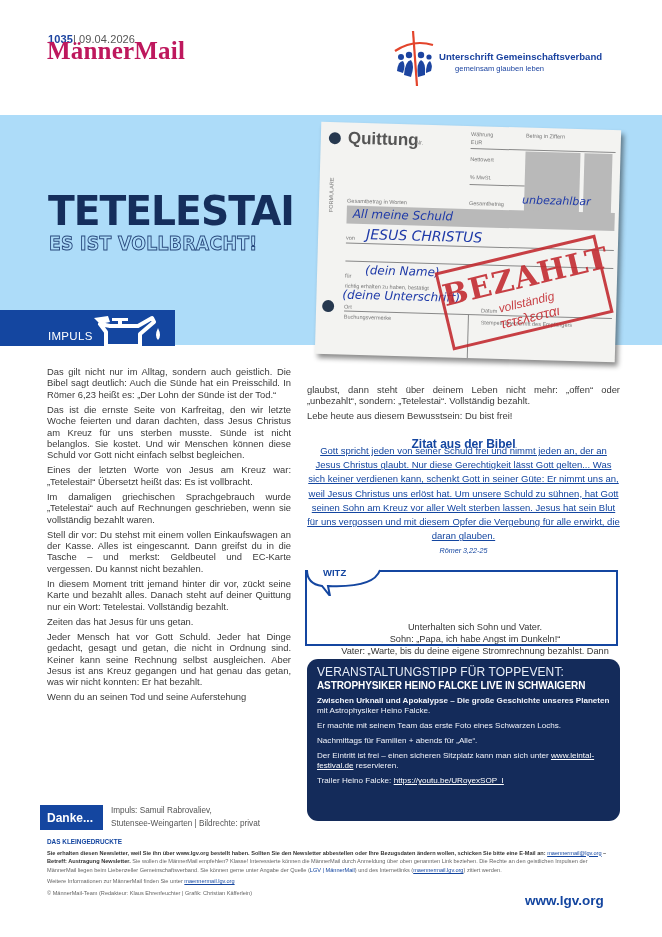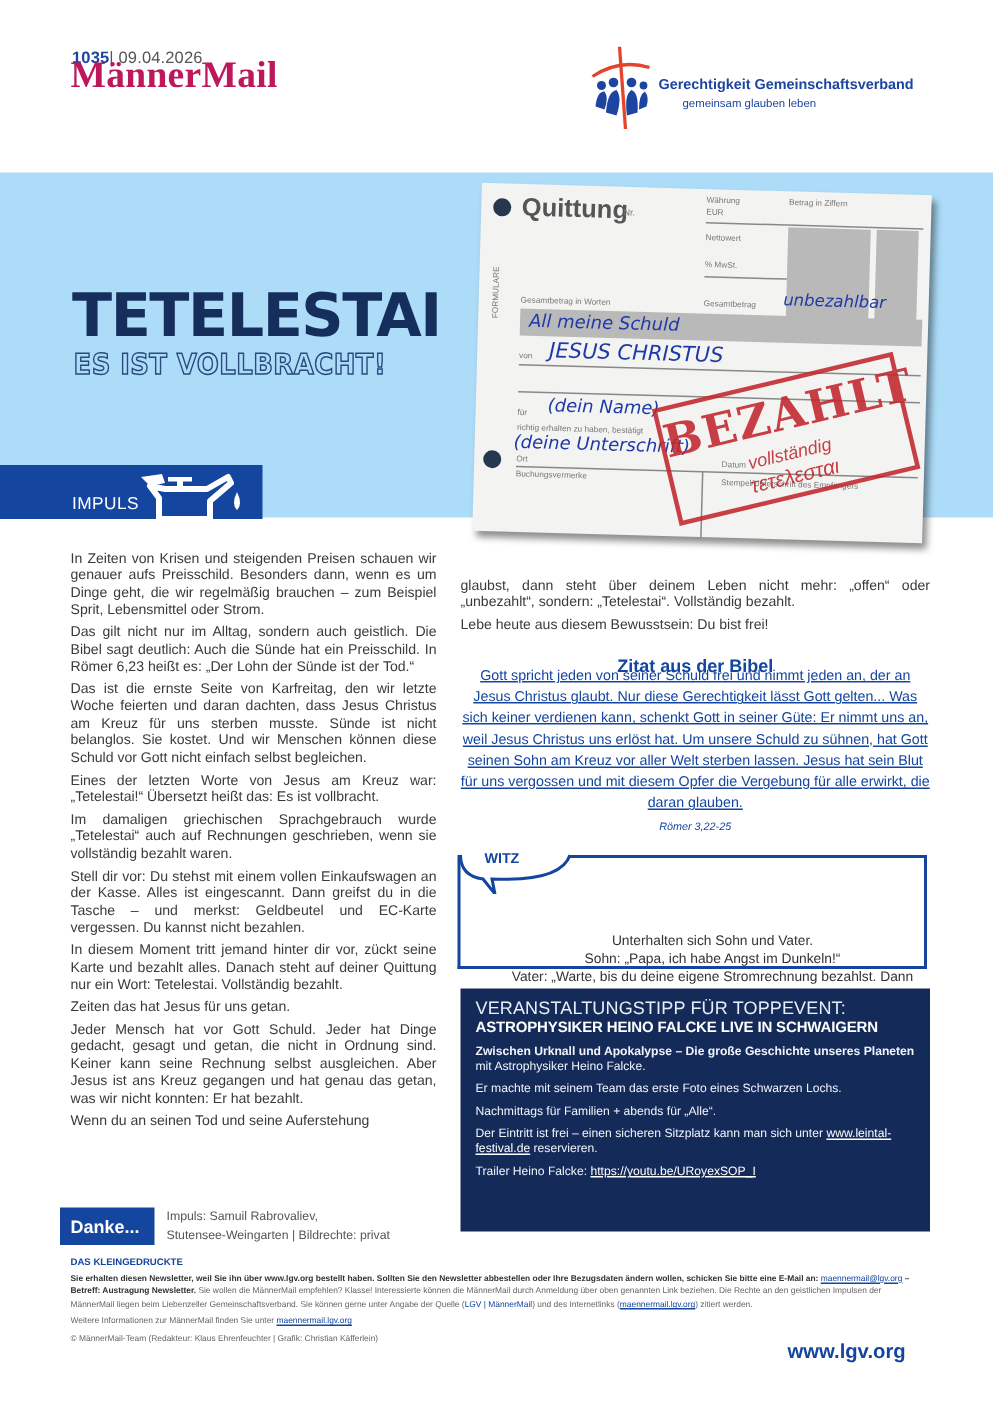--- a/index.html
+++ b/index.html
@@ -45,21 +45,21 @@
   .quote-title { position: absolute; left: 307px; top: 415px; width: 313px; text-align: center; font-size: 12px; font-weight: bold; color: #1446A0; margin-top: 22px; }
   .quote-text { position: absolute; left: 307px; top: 444px; width: 313px; text-align: center; font-size: 9.5px; line-height: 14.2px; color: #1446A0; text-decoration: underline; }
   .quote-ref { position: absolute; left: 307px; top: 546px; width: 313px; text-align: center; font-size: 7.2px; font-style: italic; color: #1446A0; }
 
   .witz { position: absolute; left: 305px; top: 570px; width: 313px; height: 76px; border: 2px solid #1446A0; border-top: none; }
   .witz-top { position: absolute; left: 380px; top: 570px; width: 238px; height: 2px; background: #1446A0; }
   .witz-bubble { position: absolute; left: 300px; top: 556px; width: 82px; height: 40px; }
   .witz-label { position: absolute; left: 323px; top: 567px; font-size: 9.5px; font-weight: bold; color: #1446A0; }
   .witz-text { position: absolute; left: 340px; top: 580px; width: 270px; text-align: center; font-size: 9.2px; line-height: 12px; color: #333; margin-top: 41px; }
 
-  .event { position: absolute; left: 307px; top: 659px; width: 313px; height: 162px; background: #142B5A; color: #fff; padding: 6px 10px 0 10px; }
+  .event { position: absolute; left: 307px; top: 659px; width: 313px; height: 162px; background: #142B5A; color: #fff; padding: 6px 10px 0 10px; border-radius: 11px; }
   .ev-h1 { font-size: 12px; font-weight: normal; color: #e8eef8; letter-spacing: 0.1px; white-space: nowrap; }
   .ev-h2 { font-size: 10px; font-weight: bold; color: #fff; margin-top: 1px; white-space: nowrap; letter-spacing: -0.1px; }
   .ev-date { font-size: 8.2px; font-weight: bold; color: #fff; margin-top: 3px; }
   .ev-p { font-size: 8.1px; line-height: 10px; color: #f0f3fa; margin-top: 5px; }
   .ev-p a, .link { color: #fff; text-decoration: underline; }
 
   .danke { position: absolute; left: 40px; top: 805px; width: 63px; height: 25px; background: #1446A0; color: #fff; font-size: 12px; font-weight: bold; padding: 6px 0 0 7px; }
   .credit { position: absolute; left: 111px; top: 805px; font-size: 8.2px; line-height: 12.6px; color: #555; }
 
   .fine { position: absolute; left: 47px; top: 838px; width: 565px; font-size: 5.6px; line-height: 8.6px; color: #666; }
@@ -85,21 +85,21 @@
     <path d="M2 20 Q20 8 40 14" stroke="#e3442b" stroke-width="2.2" fill="none"></path>
     <circle cx="8" cy="26" r="3" fill="#1c44a0"></circle>
     <circle cx="16" cy="24" r="3.2" fill="#1c44a0"></circle>
     <circle cx="28" cy="24" r="3.2" fill="#1c44a0"></circle>
     <circle cx="36" cy="26" r="2.6" fill="#1c44a0"></circle>
     <path d="M4 40 Q5 30 10 30 Q13 34 10 42 Z" fill="#1c44a0"></path>
     <path d="M11 44 Q12 30 18 29 Q22 34 18 46 Z" fill="#1c44a0"></path>
     <path d="M25 46 Q23 32 28 29 Q33 31 32 44 Z" fill="#1c44a0"></path>
     <path d="M33 42 Q33 32 37 30 Q40 34 38 40 Z" fill="#1c44a0"></path>
   </svg>
-  <div class="logo-name">Gerechtigkeit Gemeinschaftsverband</div>
+  <div class="logo-name">Unterschrift Gemeinschaftsverband</div>
   <div class="logo-tag">gemeinsam glauben leben</div>
 </div>
 
 <div class="hero"></div>
 <div class="hero-title">TETELESTAI</div>
 <div class="hero-sub">ES IST VOLLBRACHT!</div>
 
 <div class="impuls">
   <span class="impuls-label">IMPULS</span>
   <svg class="impuls-icon" viewBox="0 0 76 32">
@@ -146,21 +146,20 @@
   <div class="r-small" style="left:165px;top:193px;">Stempel/Unterschrift des Empfängers</div>
   <div class="r-line" style="left:152px;top:188px;width:1px;height:44px;"></div>
   <div class="stamp">
     <div class="stamp-main">BEZAHLT</div>
     <div class="stamp-sub">vollständig</div>
     <div class="stamp-greek">τετελεσται</div>
   </div>
 </div>
 
 <div class="col col-left">
-  <p>In Zeiten von Krisen und steigenden Preisen schauen wir genauer aufs Preisschild. Besonders dann, wenn es um Dinge geht, die wir regelmäßig brauchen – zum Beispiel Sprit, Lebensmittel oder Strom.</p>
   <p>Das gilt nicht nur im Alltag, sondern auch geistlich. Die Bibel sagt deutlich: Auch die Sünde hat ein Preisschild. In Römer 6,23 heißt es: „Der Lohn der Sünde ist der Tod.“</p>
   <p>Das ist die ernste Seite von Karfreitag, den wir letzte Woche feierten und daran dachten, dass Jesus Christus am Kreuz für uns sterben musste. Sünde ist nicht belanglos. Sie kostet. Und wir Menschen können diese Schuld vor Gott nicht einfach selbst begleichen.</p>
   <p>Eines der letzten Worte von Jesus am Kreuz war: „Tetelestai!“ Übersetzt heißt das: Es ist vollbracht.</p>
   <p>Im damaligen griechischen Sprachgebrauch wurde „Tetelestai“ auch auf Rechnungen geschrieben, wenn sie vollständig bezahlt waren.</p>
   <p>Stell dir vor: Du stehst mit einem vollen Einkaufswagen an der Kasse. Alles ist eingescannt. Dann greifst du in die Tasche – und merkst: Geldbeutel und EC-Karte vergessen. Du kannst nicht bezahlen.</p>
   <p>In diesem Moment tritt jemand hinter dir vor, zückt seine Karte und bezahlt alles. Danach steht auf deiner Quittung nur ein Wort: Tetelestai. Vollständig bezahlt.</p>
   <p>Zeiten das hat Jesus für uns getan.</p>
   <p>Jeder Mensch hat vor Gott Schuld. Jeder hat Dinge gedacht, gesagt und getan, die nicht in Ordnung sind. Keiner kann seine Rechnung selbst ausgleichen. Aber Jesus ist ans Kreuz gegangen und hat genau das getan, was wir nicht konnten: Er hat bezahlt.</p>
   <p>Wenn du an seinen Tod und seine Auferstehung</p>
 </div>

